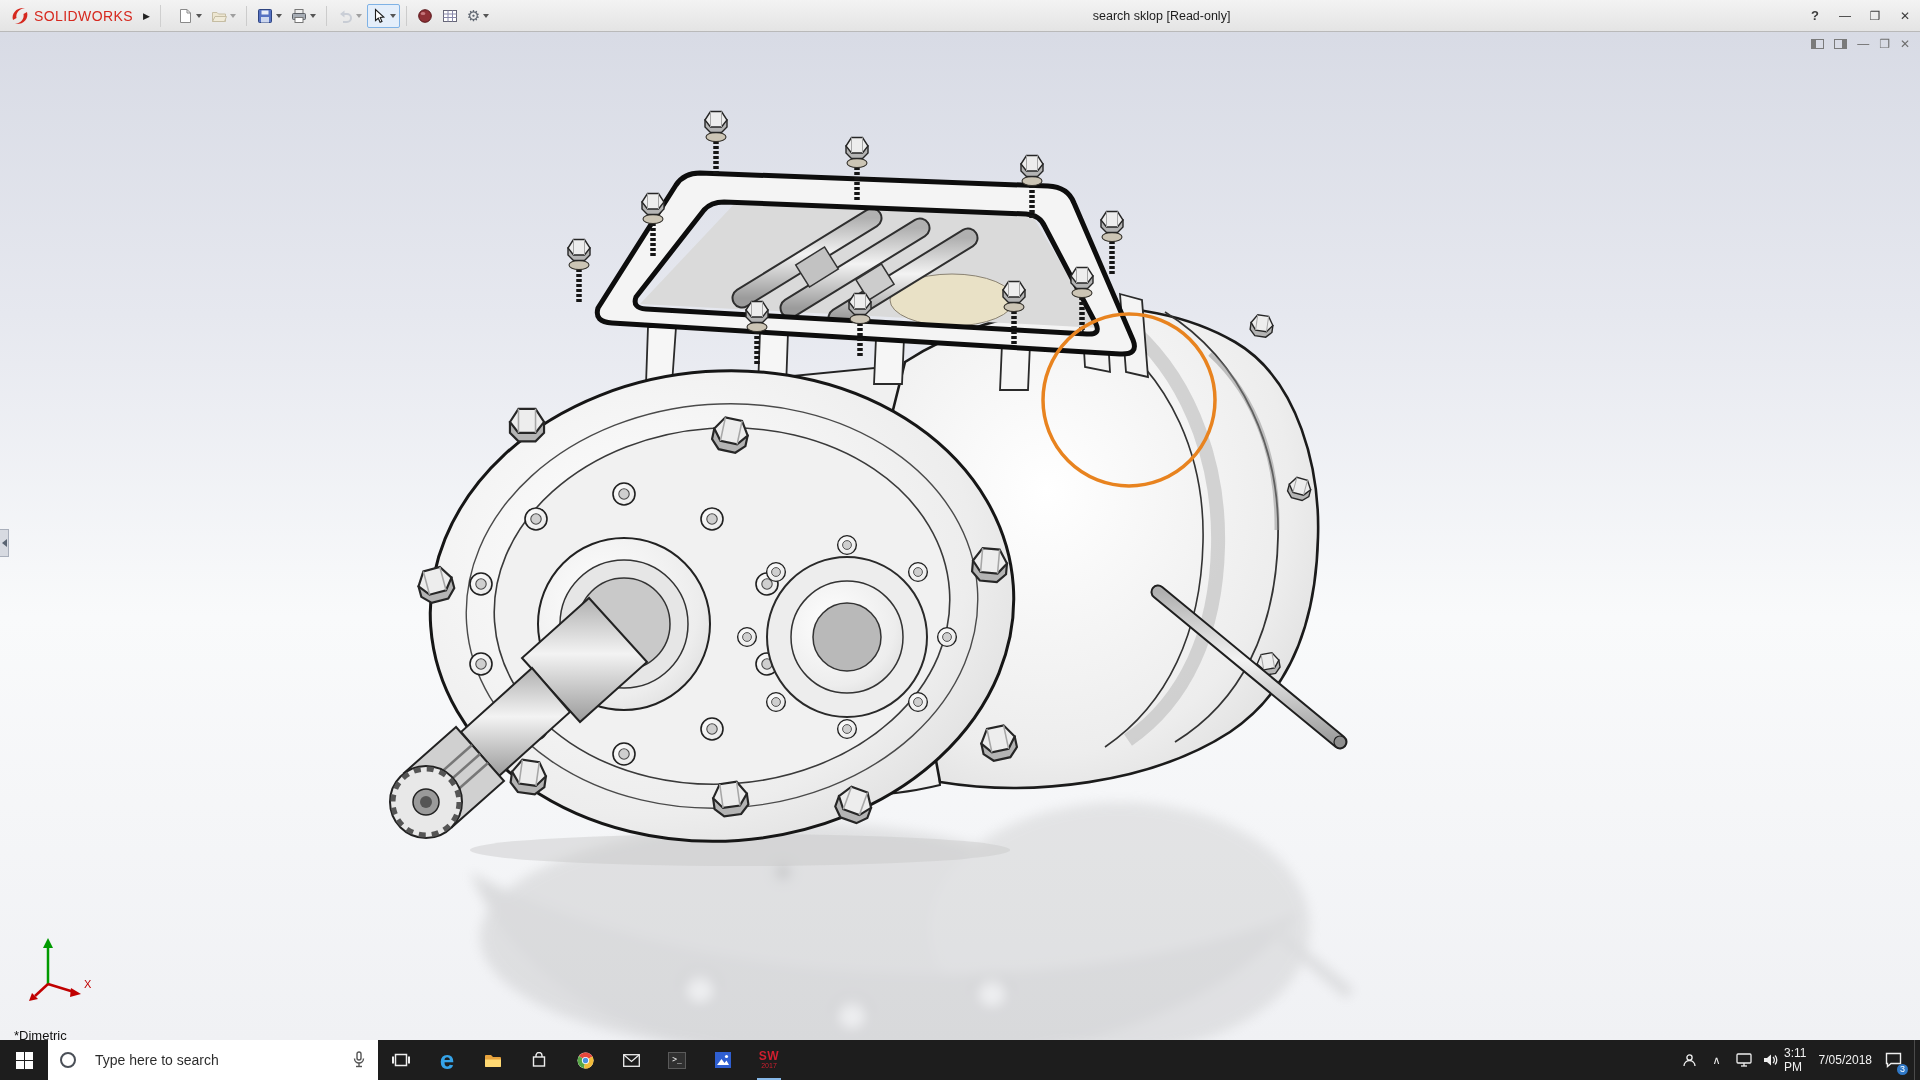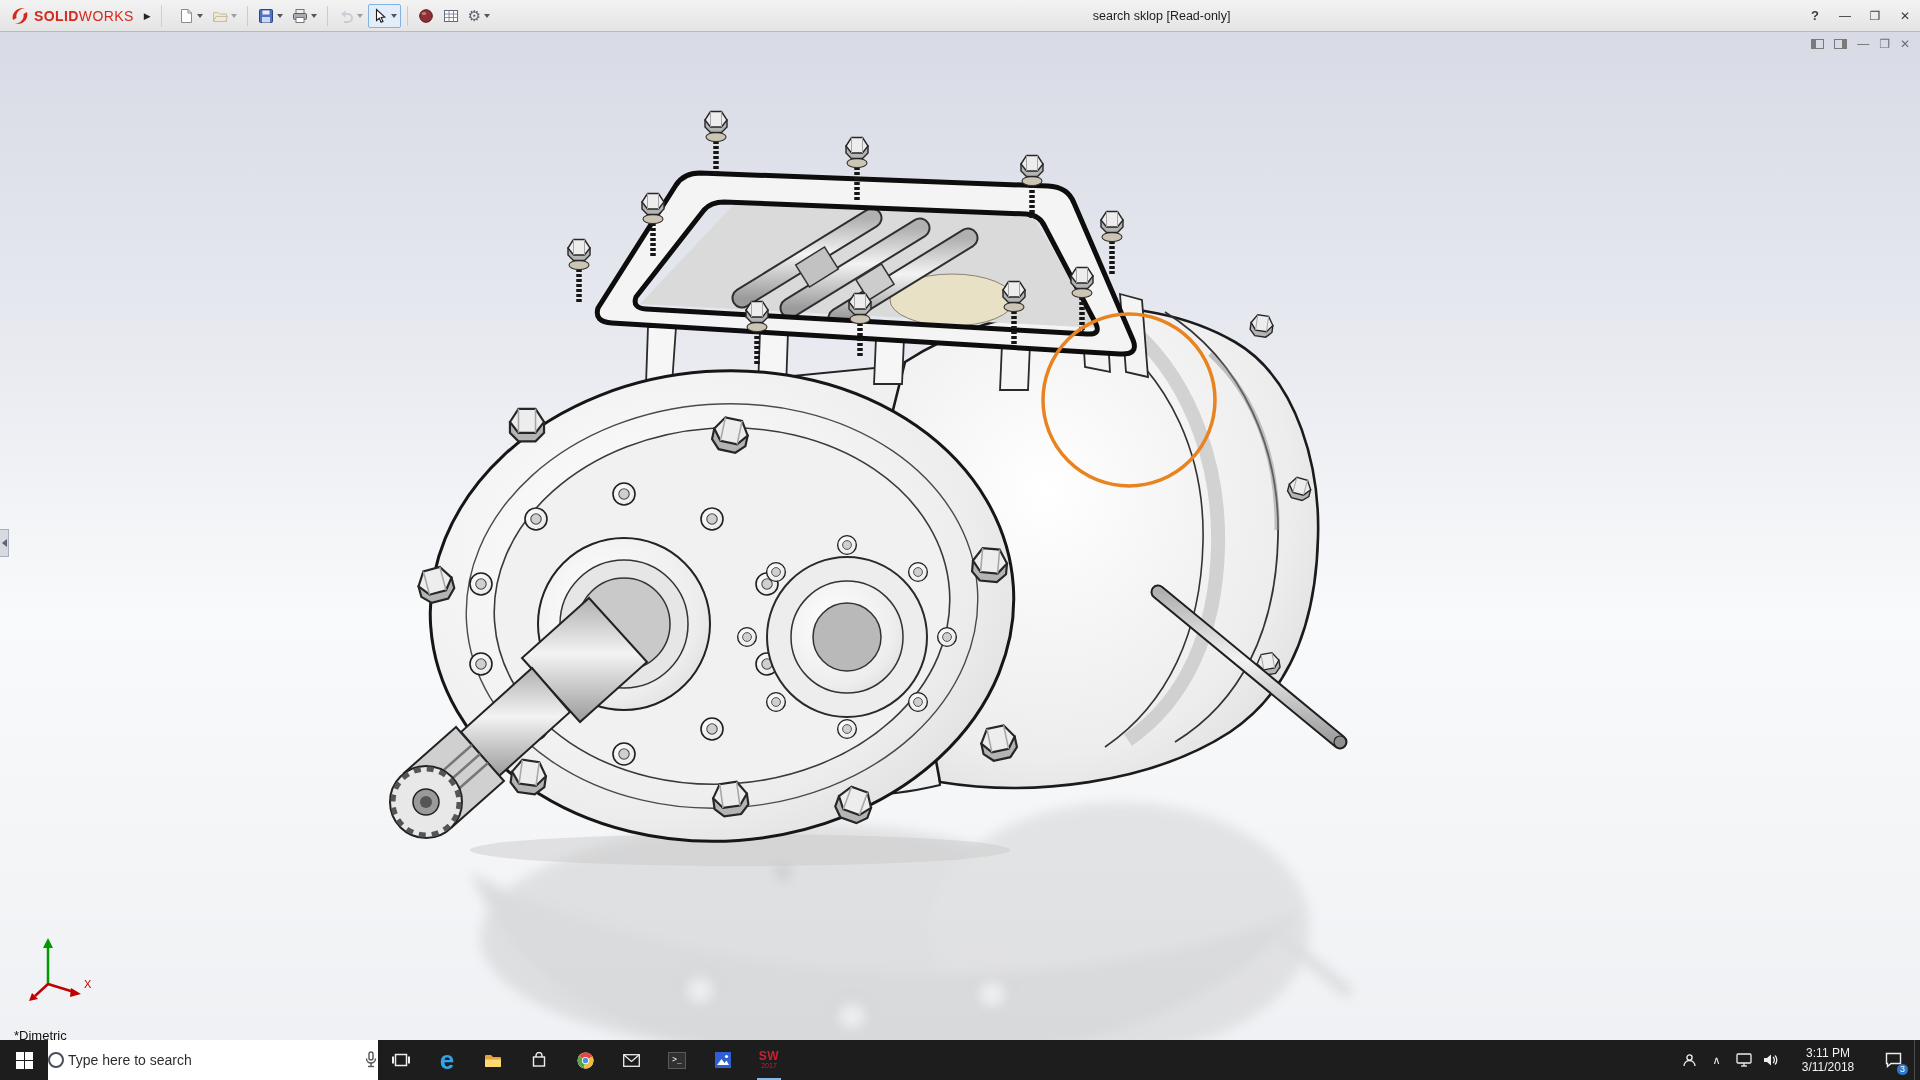--- a/index.html
+++ b/index.html
@@ -3,21 +3,21 @@
 <meta charset="utf-8">
 <style>
   *{margin:0;padding:0;box-sizing:border-box;}
   html,body{width:1920px;height:1080px;overflow:hidden;font-family:"Liberation Sans",sans-serif;background:#000;}
   #app{display:flex;flex-direction:column;width:1920px;height:1080px;}
 
   
   #titlebar{height:32px;background:linear-gradient(#f3f3f3,#e4e4e4);border-bottom:1px solid #b9b9b9;display:flex;align-items:center;position:relative;flex:0 0 32px;}
   .logo{display:flex;align-items:center;gap:4px;padding:0 6px 0 10px;}
   .brand{font-size:14px;color:#d6281e;letter-spacing:.4px;white-space:nowrap;}
-  .brand .b{font-weight:bold;margin-top:8px;}
+  .brand .b{font-weight:normal;margin-top:8px;}
   .flyout{font-size:9px;color:#222;padding:0 10px 0 4px;border-right:1px solid #cfcfcf;height:22px;display:flex;align-items:center;cursor:default;}
   .toolbar{display:flex;align-items:center;gap:1px;padding-left:12px;}
   .tb-btn{display:flex;align-items:center;height:24px;padding:0 3px;border:1px solid transparent;border-radius:2px;}
   .tb-btn.selected{background:#e4eefa;border-color:#7fb2e5;}
   .tb-btn.dis{opacity:.5;}
   .caret{width:0;height:0;border-left:3.5px solid transparent;border-right:3.5px solid transparent;border-top:4px solid #555;margin-left:3px;}
   .ico16{width:16px;height:16px;display:block;}
   .gear-glyph{font-size:15px;color:#5f6670;line-height:16px;}
   .sep{width:1px;height:20px;background:#cccccc;margin:0 5px;}
   .doc-title{position:absolute;left:60.5%;transform:translateX(-50%);font-size:12.5px;color:#1c1c1c;white-space:nowrap;}
@@ -35,34 +35,34 @@
   .dbtn{font-size:12px;color:#6e6e6e;line-height:12px;}
   .feature-tab{position:absolute;left:0;top:497px;width:9px;height:28px;background:#d7dae1;border:1px solid #a9afbb;border-left:none;display:flex;align-items:center;justify-content:center;}
   .feature-tab::after{content:"";border-top:4px solid transparent;border-bottom:4px solid transparent;border-right:5px solid #5a6472;}
   .triad{position:absolute;left:18px;bottom:34px;}
   .view-label{position:absolute;left:14px;bottom:-3px;font-size:13px;font-weight:normal;color:#111;}
 
   
   #taskbar{height:40px;flex:0 0 40px;background:#1d1d1d;display:flex;align-items:stretch;color:#eee;}
   .tb-cell{width:46px;display:flex;align-items:center;justify-content:center;position:relative;}
   .tb-cell.start{width:48px;}
-  .search{width:330px;background:#fff;display:flex;align-items:center;gap:4px;padding:0 0;}
+  .search{width:330px;background:#fff;display:flex;align-items:center;gap:19px;padding:0 12px;}
   .cortana{width:16px;height:16px;border:2px solid #4a4f57;border-radius:50%;flex:0 0 16px;}
   .search-in{border:none;outline:none;flex:1;font-size:14px;font-family:"Liberation Sans",sans-serif;color:#1f1f1f;background:transparent;}
   .search-in::placeholder{color:#1f1f1f;opacity:.95;}
   .edge-glyph{font-size:26px;font-weight:bold;color:#35a3e8;line-height:26px;}
   .term-glyph{background:#303030;color:#efefef;font-family:"DejaVu Sans Mono",monospace;font-size:8px;padding:3px 3px 4px 3px;border:1px solid #5a5a5a;line-height:8px;}
   .sw{flex-direction:column;gap:0;}
   .sw-label{color:#cf1f2f;font-weight:bold;font-size:12px;line-height:12px;letter-spacing:.5px;}
   .sw-year{color:#cf1f2f;font-size:7px;line-height:8px;}
   .run-indicator{position:absolute;bottom:0;left:11px;width:24px;height:2px;background:#86b8e8;}
   .tray{margin-left:auto;display:flex;align-items:stretch;}
   .tr-cell{width:27px;display:flex;align-items:center;justify-content:center;}
   .tr-cell.chev{font-size:11px;color:#eee;}
-  .clock{width:88px;display:flex;flex-direction:column;align-items:center;justify-content:center;font-size:12px;line-height:14px;color:#f2f2f2;}
+  .clock{width:88px;display:flex;flex-direction:row;align-items:center;justify-content:center;font-size:12px;line-height:14px;color:#f2f2f2;}
   .tr-cell.action{width:42px;position:relative;}
   .badge{position:absolute;right:6px;bottom:5px;background:#2f78c7;color:#fff;font-size:9px;line-height:11px;min-width:11px;text-align:center;border-radius:6px;padding:0 1px;}
   .show-desktop{width:6px;border-left:1px solid #4a4a4a;}
 </style>
 </head>
 <body>
 
 <div id="app">
 
   <header id="titlebar">
@@ -443,21 +443,21 @@
       </div>
       <div class="tr-cell">
         <svg width="16" height="14" viewBox="0 0 16 14">
           <polygon points="1,5 4,5 8,1.5 8,12.5 4,9 1,9" fill="#eee"></polygon>
           <path d="M10 4 a4 4 0 0 1 0 6" fill="none" stroke="#eee" stroke-width="1.3"></path>
           <path d="M12 2.5 a6.5 6.5 0 0 1 0 9" fill="none" stroke="#eee" stroke-width="1.3"></path>
         </svg>
       </div>
       <div class="clock">
         <div>3:11 PM</div>
-        <div>3/11/2018</div>
+        <div>7/05/2018</div>
       </div>
       <div class="tr-cell action">
         <svg width="17" height="16" viewBox="0 0 17 16">
           <path d="M1.5 1.5 H15.5 V11.5 H6 L2.5 14.5 V11.5 H1.5 Z" fill="none" stroke="#eee" stroke-width="1.4"></path>
         </svg>
         <span class="badge">3</span>
       </div>
       <div class="show-desktop"></div>
     </div>
   </footer>

